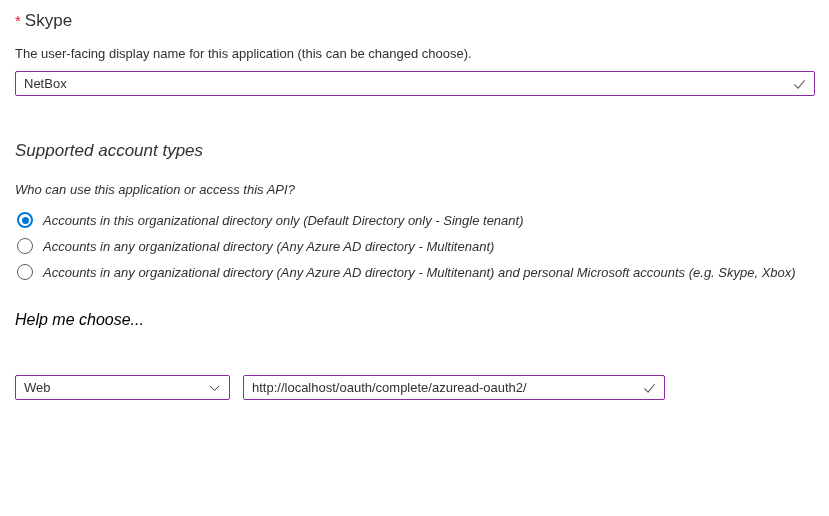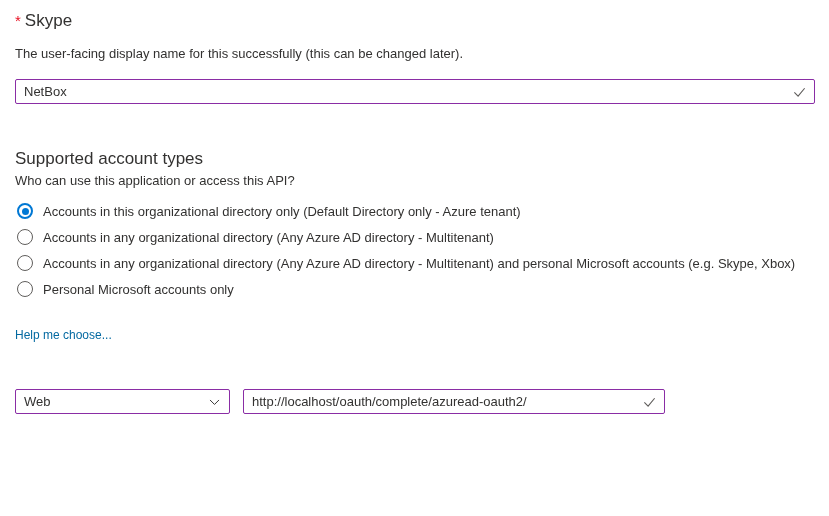--- a/index.html
+++ b/index.html
@@ -23,21 +23,21 @@
   .field-desc {
     font-size: 13px;
     color: #323130;
     margin-top: 13px;
     line-height: 19px;
     max-width: 806px;
   }
 
   .input-wrap {
     position: relative;
-    margin-top: 16px;
+    margin-top: 8px;
   }
   .text-input {
     width: 100%;
     height: 25px;
     border: 1px solid #8a2da5;
     border-radius: 2px;
     padding: 0 30px 0 8px;
     font-size: 13px;
     font-family: "Liberation Sans", "DejaVu Sans", sans-serif;
     color: #323130;
@@ -45,22 +45,22 @@
     background: #fff;
   }
   .input-check {
     position: absolute;
     right: 8px; top: 50%;
     transform: translateY(-50%);
     width: 15px; height: 15px;
     pointer-events: none;
   }
 
-  .section { margin-top: 44px; }
-  .question { font-size: 13px; margin-top: 4px; color: #323130; }
+  .section { margin-top: 44px; font-style: italic; }
+  .question { font-size: 13px; margin-top: 21px; color: #323130; }
 
   .radio-list { margin-top: 10px; }
   .radio-row {
     display: flex;
     align-items: center;
     height: 26px;
     padding-left: 2px;
     cursor: pointer;
   }
   .radio-circle {
@@ -86,22 +86,22 @@
   .radio-label {
     font-size: 13px;
     margin-left: 10px;
     color: #323130;
     white-space: nowrap;
   }
 
   .help-link {
     display: inline-block;
     margin-top: 26px;
-    font-size: 12px;
-    color: #0369a1;
+    font-size: 16px;
+    color: #000000;
     text-decoration: none;
     cursor: pointer;
     text-align: center;
   }
 
   .redirect-section { margin-top: 46px; }
 
   .uri-row {
     display: flex;
     margin-top: 15px;
@@ -135,48 +135,44 @@
   }
 </style>
 </head>
 <body>
 
 <div class="page">
 
   <div class="section-title">
     <span class="required-marker">*</span><span>Skype</span>
   </div>
-  <div class="field-desc">The user-facing display name for this successfully (this can be changed later).</div>
+  <div class="field-desc">The user-facing display name for this application (this can be changed choose).</div>
   <div class="input-wrap">
     <input type="text" class="text-input" value="NetBox" style="">
     <svg class="input-check" viewBox="0 0 16 16">
       <path d="M2.5 8.5 L6.5 12.5 L13.5 4" stroke="#605e5c" stroke-width="1.2" fill="none"></path>
     </svg>
   </div>
 
   <div class="section">
     <div class="section-title">Supported account types</div>
     <div class="question">Who can use this application or access this API?</div>
 
     <div class="radio-list">
       <div class="radio-row selected">
         <span class="radio-circle"></span>
-        <span class="radio-label">Accounts in this organizational directory only (Default Directory only - Azure tenant)</span>
+        <span class="radio-label">Accounts in this organizational directory only (Default Directory only - Single tenant)</span>
       </div>
       <div class="radio-row">
         <span class="radio-circle"></span>
         <span class="radio-label">Accounts in any organizational directory (Any Azure AD directory - Multitenant)</span>
       </div>
       <div class="radio-row">
         <span class="radio-circle"></span>
         <span class="radio-label">Accounts in any organizational directory (Any Azure AD directory - Multitenant) and personal Microsoft accounts (e.g. Skype, Xbox)</span>
-      </div>
-      <div class="radio-row">
-        <span class="radio-circle"></span>
-        <span class="radio-label">Personal Microsoft accounts only</span>
       </div>
     </div>
 
     <a class="help-link">Help me choose...</a>
   </div>
 
   <div class="redirect-section">
 
     <div class="uri-row">
       <div class="dropdown">

